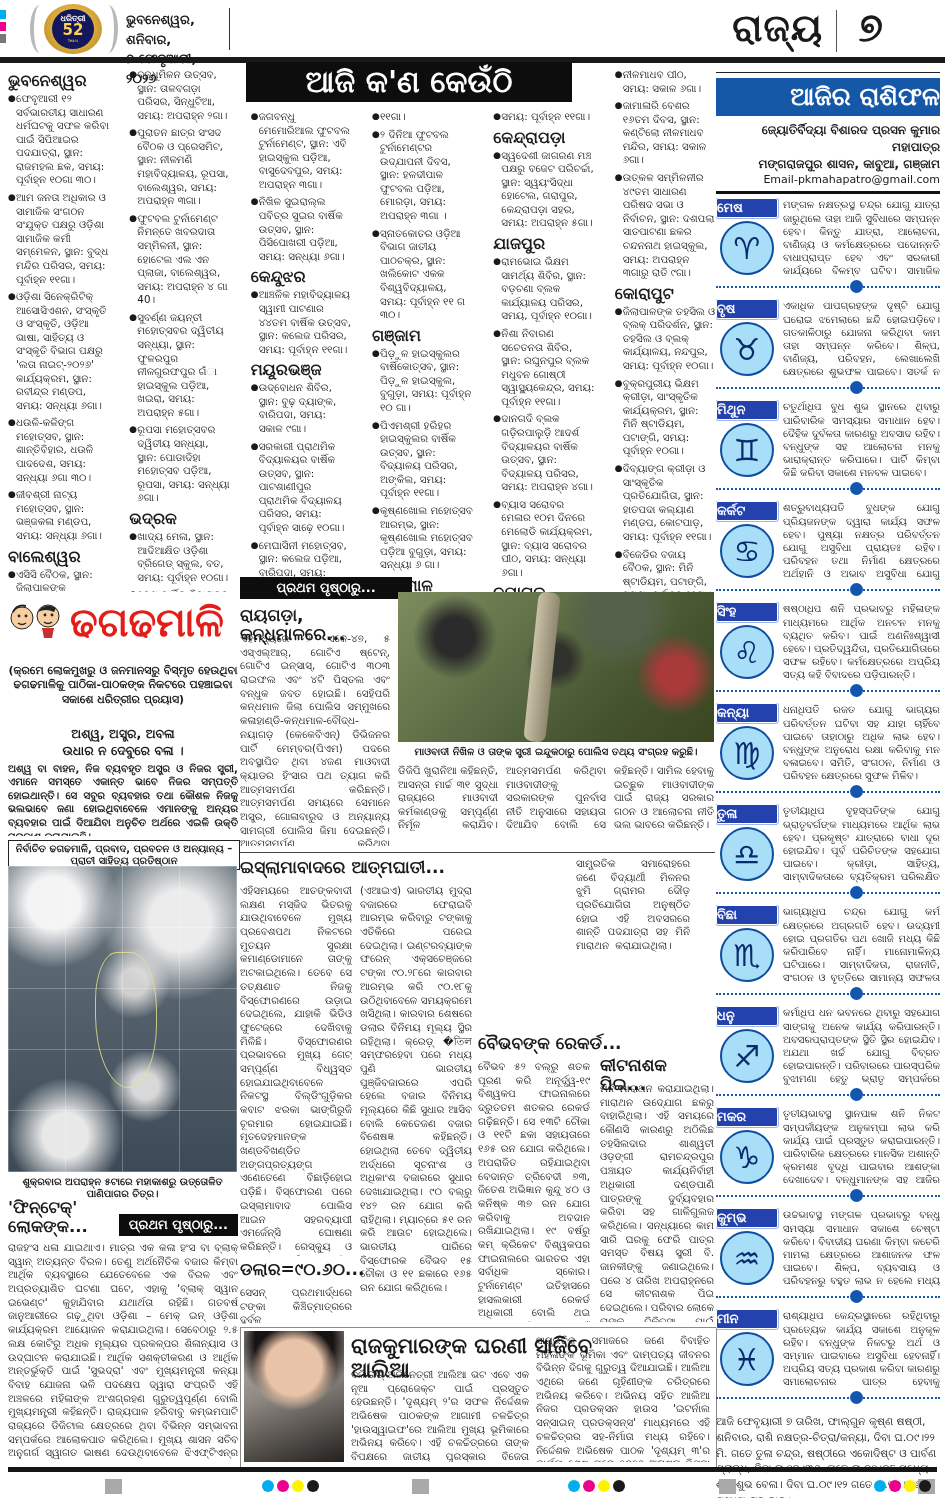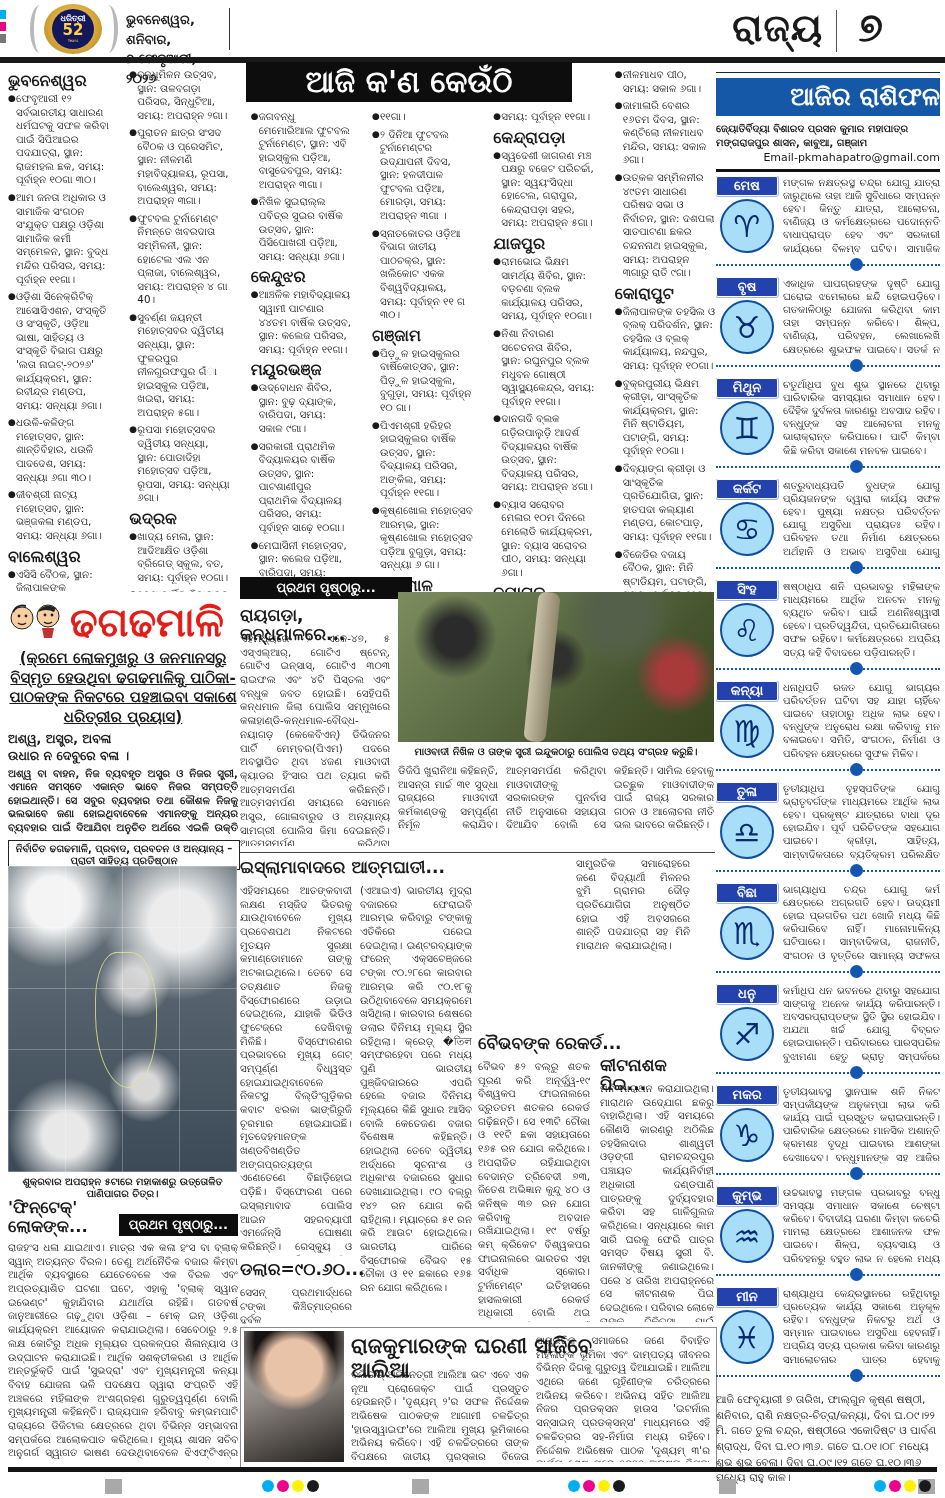--- a/index.html
+++ b/index.html
@@ -31,22 +31,22 @@
   .evcol{flex:1 1 0;overflow:hidden;}
   .evcol.pad-top{padding-top:42px;}
   .city{font-size:16px;font-weight:bold;margin:3px 0 2px;}
   .evitem{font-size:10.3px;line-height:1.32;margin:0 0 4px;display:flex;}
   .evitem .bl{flex:0 0 8px;font-size:9px;padding-top:1px;}
   .evitem .tx{flex:1;text-align:left;}
   
   #cartoon{position:absolute;left:8px;top:598px;width:230px;height:238px;overflow:hidden;}
   #cartoon .trow{display:flex;align-items:center;}
   #cartoon .ttl{color:#e31e18;font-size:40px;font-weight:bold;line-height:1;margin-left:4px;}
-  #cartoon .intro{font-size:15px;font-weight:bold;text-align:center;line-height:1.3;margin-top:3px;text-decoration:underline;}
-  #cartoon .vh{font-size:12.5px;font-weight:bold;margin-top:4px;line-height:1.35;}
+  #cartoon .intro{font-size:11px;font-weight:bold;text-align:center;line-height:1.3;margin-top:18px;}
+  #cartoon .vh{font-size:12.5px;font-weight:bold;text-align:center;margin-top:19px;line-height:1.35;}
   #cartoon .vt{font-size:10.3px;line-height:1.32;text-align:justify;margin-top:2px;font-weight:bold;}
   #cartoon-credit{position:absolute;left:8px;top:840px;width:228px;border:1px solid #222;
       font-size:10px;font-weight:bold;text-align:center;padding:2px 1px;}
   #satellite{position:absolute;left:8px;top:866px;width:229px;height:306px;background:
       radial-gradient(circle at 20% 12%,#f4f4f4 0 8%,rgba(244,244,244,0) 20%),
       radial-gradient(circle at 75% 18%,#ececec 0 10%,rgba(236,236,236,0) 26%),
       radial-gradient(circle at 55% 38%,#cfcfcf 0 6%,rgba(207,207,207,0) 16%),
       radial-gradient(circle at 60% 72%,#d8d8d8 0 5%,rgba(216,216,216,0) 14%),
       radial-gradient(circle at 25% 88%,#e8e8e8 0 7%,rgba(232,232,232,0) 18%),
       linear-gradient(180deg,#6d7a82 0%,#54616c 45%,#3c4a57 100%);}
@@ -95,28 +95,28 @@
       radial-gradient(circle at 50% 28%,#e8c3a8 0 26%,rgba(0,0,0,0) 40%),
       radial-gradient(circle at 50% 8%,#171312 0 30%,rgba(0,0,0,0) 46%),
       linear-gradient(160deg,#bfb8b2 0%,#8c8680 45%,#23201e 100%);}
   #alia-h{position:absolute;left:110px;top:6px;width:300px;font-size:21px;font-weight:bold;}
   #alia-c1{position:absolute;left:110px;top:40px;width:178px;height:94px;}
   #alia-c2{position:absolute;left:295px;top:6px;width:174px;height:128px;}
   
   #horo{position:absolute;left:716px;top:72px;width:224px;}
   #horo-toprule{height:1px;background:#222;margin-bottom:5px;}
   #horo-banner{background:#1558a8;color:#fff;font-size:25px;font-weight:bold;text-align:right;padding:4px 0;}
-  #horo-cred1,#horo-cred2{font-size:10px;font-weight:bold;text-align:left;line-height:1.4;}
+  #horo-cred1,#horo-cred2{font-size:12px;font-weight:bold;text-align:right;line-height:1.4;}
   #horo-cred1{margin-top:6px;}
   #horo-email{font-size:11px;text-align:right;margin-top:1px;}
   #horo-rule{height:3px;background:#111;margin-top:5px;}
   .sign{display:flex;margin-top:4px;height:80px;overflow:hidden;}
   .badge{flex:0 0 62px;}
   .badge .lbl{background:#2342ad;border:1.5px solid #fff;outline:1px solid #9fb6e0;color:#fff;
-      font-size:13px;font-weight:bold;text-align:center;padding:1px 0;border-radius:2px;}
+      font-size:13px;font-weight:bold;padding:1px 0;border-radius:2px;}
   .badge .cir{width:50px;height:50px;margin:3px auto 0;border-radius:50%;background:#a8def8;
       border:2.5px solid #0e4e9e;display:flex;align-items:center;justify-content:center;
       font-size:30px;color:#0a2a6e;}
   .sign .stx{flex:1;font-size:10.1px;line-height:1.3;text-align:justify;padding-left:5px;}
   .sep{height:16px;position:relative;margin:1px 0;}
   .sep .dots{position:absolute;left:0;right:0;top:7px;border-top:2px dotted #1558a8;}
   .sep .dot{position:absolute;left:60%;top:1px;width:13px;height:13px;border-radius:50%;background:#1356b0;}
   #horo-foot{font-size:10.8px;line-height:1.45;margin-top:8px;text-align:left;}
   
   #bot-rule{position:absolute;left:8px;top:1467px;width:929px;height:5px;background:#141414;}

